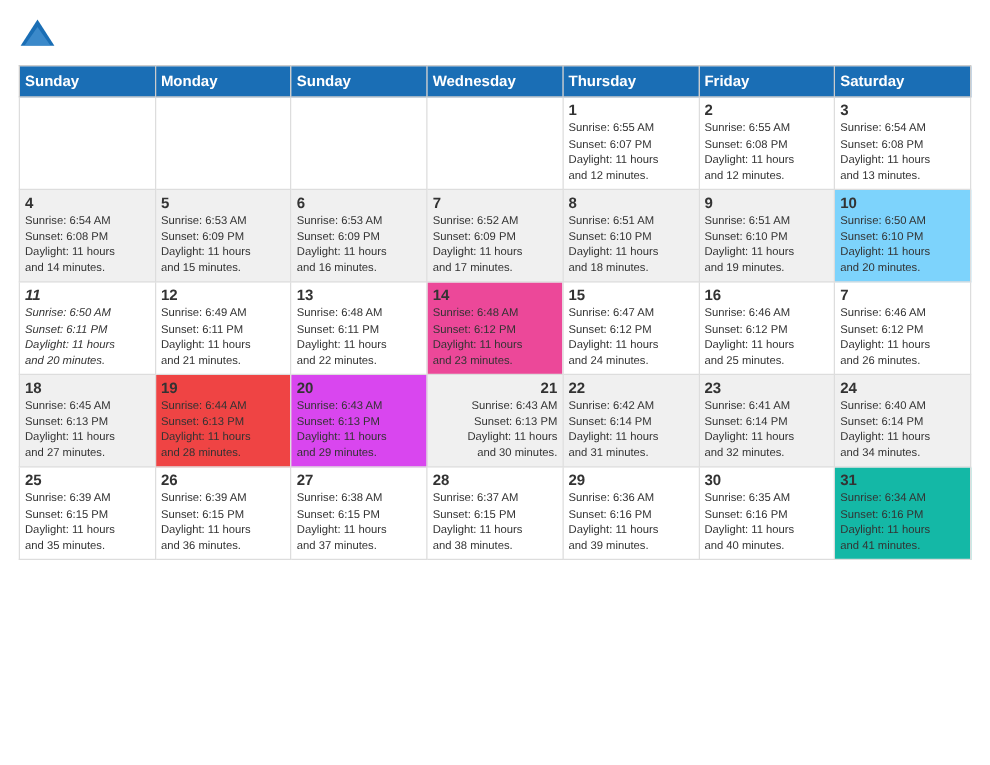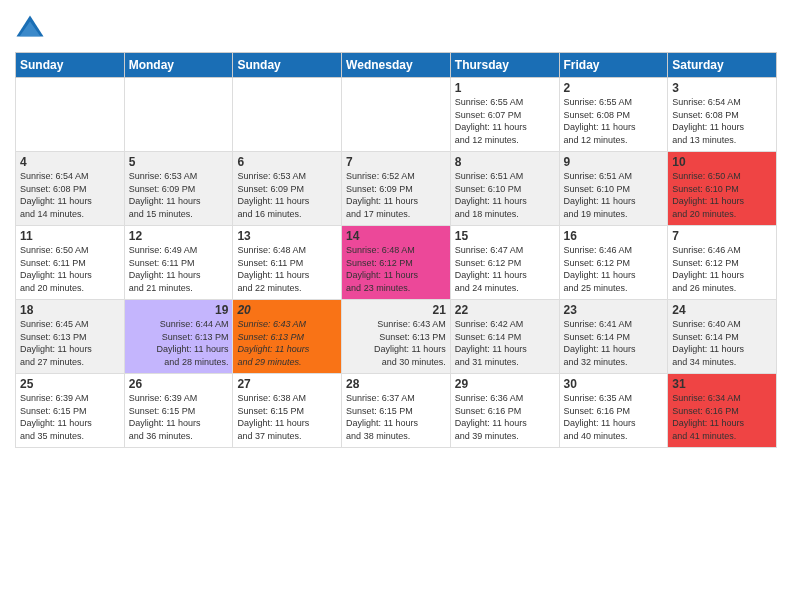--- a/index.html
+++ b/index.html
@@ -174,27 +174,27 @@
 Daylight: 11 hours
 and 17 minutes.</span></td>
           <td style="background: rgb(240, 240, 240);"><span class="day-number">8</span><span class="day-info" style="white-space: pre-line;">Sunrise: 6:51 AM
 Sunset: 6:10 PM
 Daylight: 11 hours
 and 18 minutes.</span></td>
           <td style="background: rgb(240, 240, 240);"><span class="day-number">9</span><span class="day-info" style="white-space: pre-line;">Sunrise: 6:51 AM
 Sunset: 6:10 PM
 Daylight: 11 hours
 and 19 minutes.</span></td>
-          <td style="background: #ef4444;"><span class="day-number">10</span><span class="day-info" style="white-space: pre-line;">Sunrise: 6:50 AM
+          <td style="background: #7dd3fc;"><span class="day-number">10</span><span class="day-info" style="white-space: pre-line;">Sunrise: 6:50 AM
 Sunset: 6:10 PM
 Daylight: 11 hours
 and 20 minutes.</span></td>
         </tr>
         <tr class="row-odd">
-          <td style="background: rgb(255, 255, 255);"><span class="day-number">11</span><span class="day-info" style="white-space: pre-line;">Sunrise: 6:50 AM
+          <td style="background: rgb(255, 255, 255); font-style: italic;"><span class="day-number">11</span><span class="day-info" style="white-space: pre-line;">Sunrise: 6:50 AM
 Sunset: 6:11 PM
 Daylight: 11 hours
 and 20 minutes.</span></td>
           <td style="background: rgb(255, 255, 255);"><span class="day-number">12</span><span class="day-info" style="white-space: pre-line;">Sunrise: 6:49 AM
 Sunset: 6:11 PM
 Daylight: 11 hours
 and 21 minutes.</span></td>
           <td style="background: rgb(255, 255, 255);"><span class="day-number">13</span><span class="day-info" style="white-space: pre-line;">Sunrise: 6:48 AM
 Sunset: 6:11 PM
 Daylight: 11 hours
@@ -214,25 +214,25 @@
           <td style="background: rgb(255, 255, 255);"><span class="day-number">7</span><span class="day-info" style="white-space: pre-line;">Sunrise: 6:46 AM
 Sunset: 6:12 PM
 Daylight: 11 hours
 and 26 minutes.</span></td>
         </tr>
         <tr class="row-even">
           <td style="background: rgb(240, 240, 240);"><span class="day-number">18</span><span class="day-info" style="white-space: pre-line;">Sunrise: 6:45 AM
 Sunset: 6:13 PM
 Daylight: 11 hours
 and 27 minutes.</span></td>
-          <td style="background: #c4b5fd; text-align: right;"><span class="day-number">19</span><span class="day-info" style="white-space: pre-line;">Sunrise: 6:44 AM
+          <td style="background: #ef4444;"><span class="day-number">19</span><span class="day-info" style="white-space: pre-line;">Sunrise: 6:44 AM
 Sunset: 6:13 PM
 Daylight: 11 hours
 and 28 minutes.</span></td>
-          <td style="background: #f97316; font-style: italic;"><span class="day-number">20</span><span class="day-info" style="white-space: pre-line;">Sunrise: 6:43 AM
+          <td style="background: #d946ef;"><span class="day-number">20</span><span class="day-info" style="white-space: pre-line;">Sunrise: 6:43 AM
 Sunset: 6:13 PM
 Daylight: 11 hours
 and 29 minutes.</span></td>
           <td style="background: rgb(240, 240, 240); text-align: right;"><span class="day-number">21</span><span class="day-info" style="white-space: pre-line;">Sunrise: 6:43 AM
 Sunset: 6:13 PM
 Daylight: 11 hours
 and 30 minutes.</span></td>
           <td style="background: rgb(240, 240, 240);"><span class="day-number">22</span><span class="day-info" style="white-space: pre-line;">Sunrise: 6:42 AM
 Sunset: 6:14 PM
 Daylight: 11 hours
@@ -264,20 +264,20 @@
 Daylight: 11 hours
 and 38 minutes.</span></td>
           <td style="background: rgb(255, 255, 255);"><span class="day-number">29</span><span class="day-info" style="white-space: pre-line;">Sunrise: 6:36 AM
 Sunset: 6:16 PM
 Daylight: 11 hours
 and 39 minutes.</span></td>
           <td style="background: rgb(255, 255, 255);"><span class="day-number">30</span><span class="day-info" style="white-space: pre-line;">Sunrise: 6:35 AM
 Sunset: 6:16 PM
 Daylight: 11 hours
 and 40 minutes.</span></td>
-          <td style="background: #ef4444;"><span class="day-number">31</span><span class="day-info" style="white-space: pre-line;">Sunrise: 6:34 AM
+          <td style="background: #14b8a6;"><span class="day-number">31</span><span class="day-info" style="white-space: pre-line;">Sunrise: 6:34 AM
 Sunset: 6:16 PM
 Daylight: 11 hours
 and 41 minutes.</span></td>
         </tr>
       </tbody>
   </table>
 </div>
 
 </body></html>

